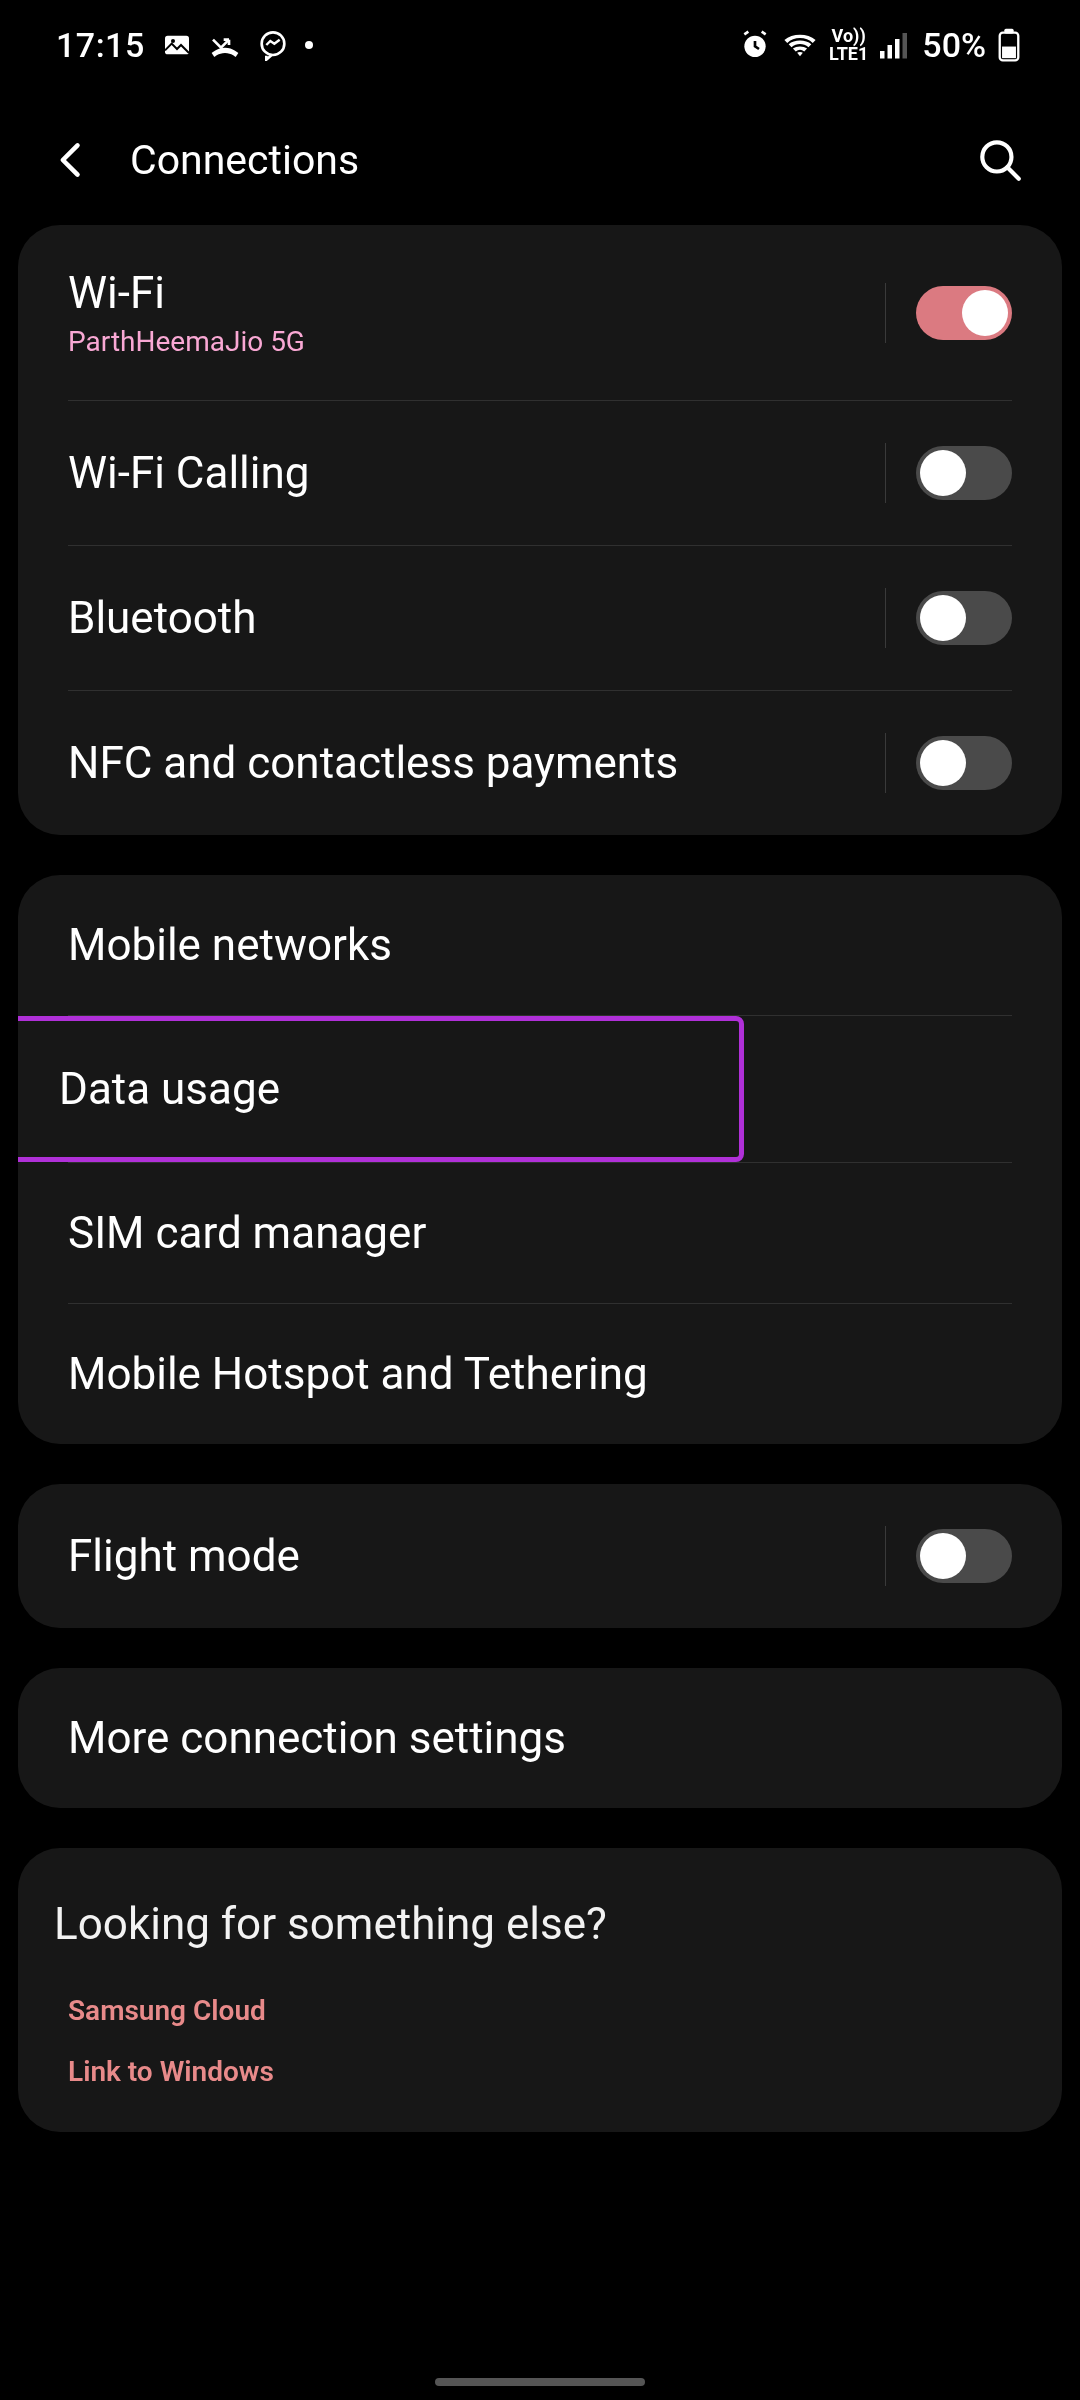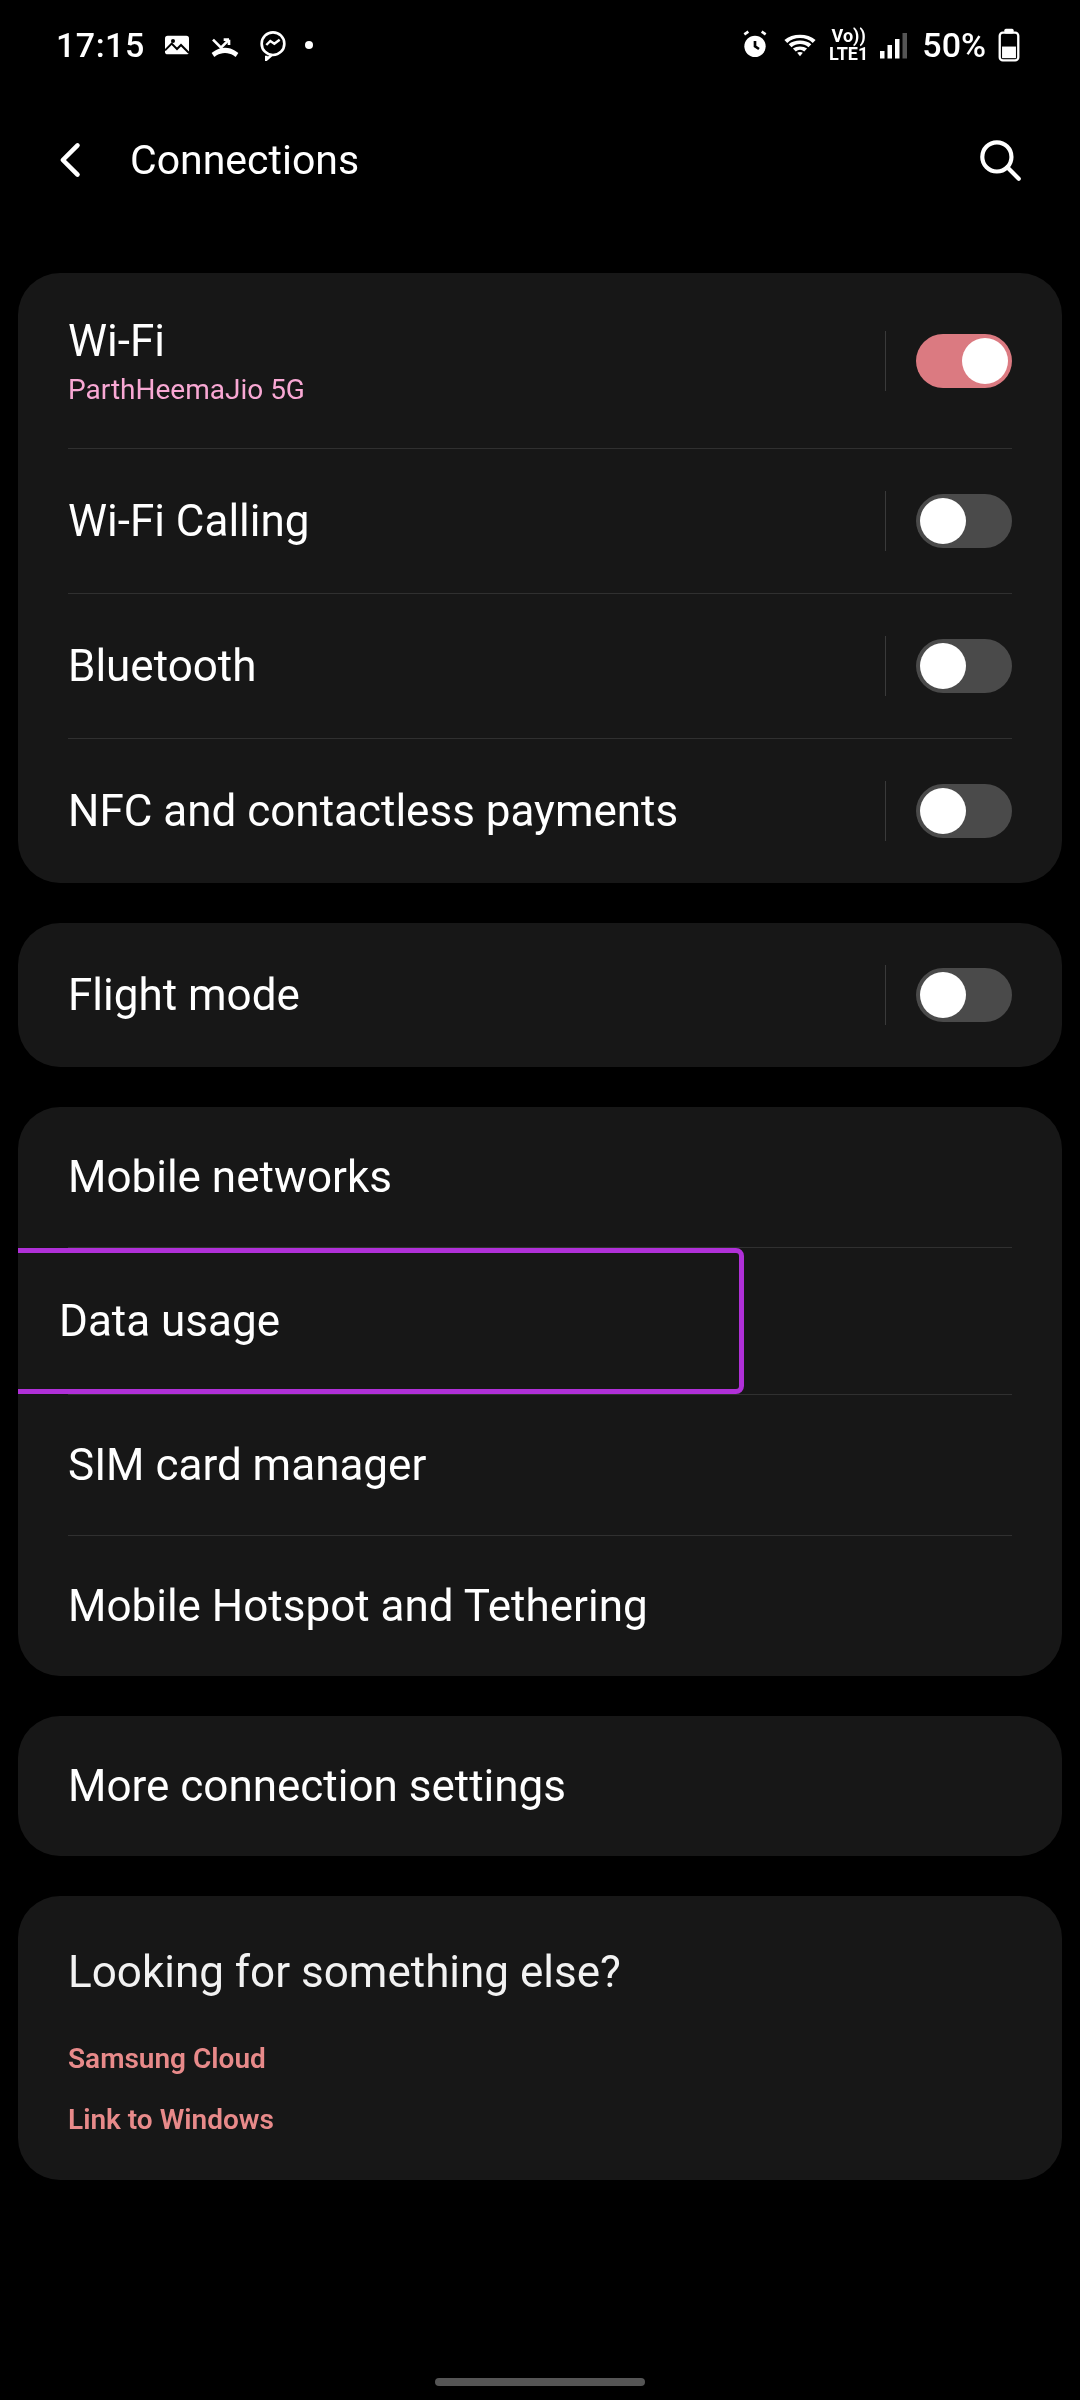--- a/index.html
+++ b/index.html
@@ -51,21 +51,20 @@
     width: 60px;
     display: flex;
     align-items: center;
     justify-content: center;
     cursor: pointer;
   }
 
   
   .content {
     padding: 0 18px;
-    margin-top: 48px;
   }
   .group {
     background: #171717;
     border-radius: 42px;
     margin-bottom: 40px;
     overflow: hidden;
   }
   .row {
     display: flex;
     align-items: center;
@@ -128,21 +127,21 @@
     border: 5px solid #b030d8;
     border-radius: 8px;
     margin: 0 0 0 -14px;
     width: 740px;
   }
 
   
   .suggest-title {
     font-size: 44px;
     color: #f2f2f2;
-    padding: 50px 50px 30px 50px;
+    padding: 50px 50px 30px 36px;
   }
   .suggest-link {
     font-size: 28px;
     font-weight: 600;
     color: #e88a8a;
     padding: 14px 50px;
     cursor: pointer;
   }
 
   
@@ -283,51 +282,51 @@
       <div class="toggle-sep"></div>
       <div class="toggle off">
           <div class="toggle-knob"></div>
         </div>
     </div>
   </div>
 
   <div class="group">
     <div class="row">
       <div class="row-text">
+          <div class="row-title">Mobile networks</div>
+        </div>
+    </div>
+    <div class="row-divider"></div>
+    <div class="row highlight">
+      <div class="row-text">
+          <div class="row-title">Data usage</div>
+        </div>
+    </div>
+    <div class="row-divider"></div>
+    <div class="row">
+      <div class="row-text">
+          <div class="row-title">SIM card manager</div>
+        </div>
+    </div>
+    <div class="row-divider"></div>
+    <div class="row">
+      <div class="row-text">
+          <div class="row-title">Mobile Hotspot and Tethering</div>
+        </div>
+    </div>
+  </div>
+
+  <div class="group">
+    <div class="row">
+      <div class="row-text">
           <div class="row-title">Flight mode</div>
         </div>
       <div class="toggle-sep"></div>
       <div class="toggle off">
           <div class="toggle-knob"></div>
-        </div>
-    </div>
-  </div>
-
-  <div class="group">
-    <div class="row">
-      <div class="row-text">
-          <div class="row-title">Mobile networks</div>
-        </div>
-    </div>
-    <div class="row-divider"></div>
-    <div class="row highlight">
-      <div class="row-text">
-          <div class="row-title">Data usage</div>
-        </div>
-    </div>
-    <div class="row-divider"></div>
-    <div class="row">
-      <div class="row-text">
-          <div class="row-title">SIM card manager</div>
-        </div>
-    </div>
-    <div class="row-divider"></div>
-    <div class="row">
-      <div class="row-text">
-          <div class="row-title">Mobile Hotspot and Tethering</div>
         </div>
     </div>
   </div>
 
   <div class="group">
     <div class="row">
       <div class="row-text">
           <div class="row-title">More connection settings</div>
         </div>
     </div>

